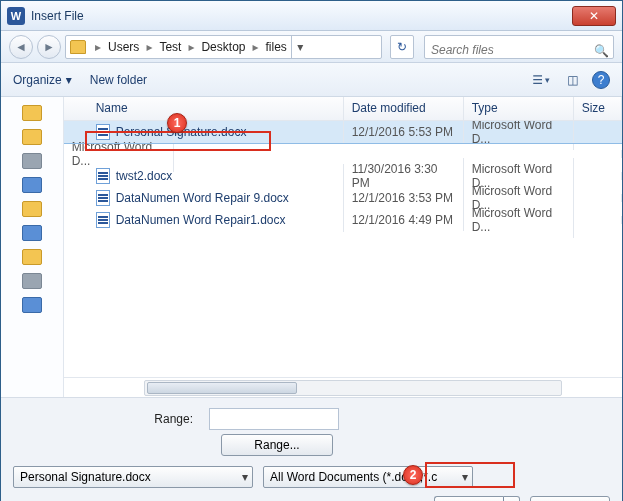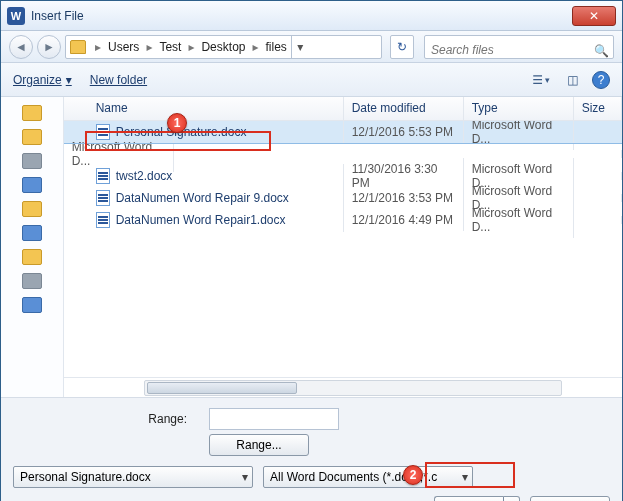--- a/index.html
+++ b/index.html
@@ -15,21 +15,21 @@
   .breadcrumb { flex:1; height:24px; border:1px solid #b6c3d4; background:#fff; border-radius:2px; display:flex; align-items:center; padding:0 4px; gap:2px; overflow:hidden;}
   .breadcrumb .folder-ico { width:16px; height:14px; background:#f3c552; border-radius:2px 2px 0 0; border:1px solid #c99a2a; position:relative; margin-right:4px;}
   .crumb { color:#222; cursor:pointer; padding:0 2px;}
   .sep { color:#777; padding:0 3px;}
   .bc-drop { width:18px; height:22px; border-left:1px solid #b6c3d4; display:flex; align-items:center; justify-content:center; color:#555; cursor:pointer;}
   .refresh { width:24px; height:24px; border:1px solid #b6c3d4; background:#fff; border-radius:2px; display:flex; align-items:center; justify-content:center; color:#2b579a; cursor:pointer; margin-left:4px;}
   .searchbox { width:190px; height:24px; border:1px solid #b6c3d4; background:#fff; border-radius:2px; margin-left:6px; display:flex; align-items:flex-end; padding:0 4px;}
   .searchbox input { border:none; outline:none; flex:1; font-style:italic; color:#888; }
   .searchbox .sicon { color:#5a7aa4; cursor:pointer; }
   .toolbar { height:34px; background:linear-gradient(#f5f9fd,#e7eef7); border-bottom:1px solid #cfd9e5; display:flex; align-items:center; padding:0 12px; gap:18px;}
-  .tbtn { color:#1e3e6e; cursor:pointer; display:flex; align-items:center; gap:4px;text-decoration:underline;}
+  .tbtn { color:#1e3e6e; cursor:pointer; display:flex; align-items:center; gap:4px;}
   .toolbar .right { margin-left:auto; display:flex; gap:6px; align-items:center;}
   .iconbox { width:26px; height:22px; border:1px solid transparent; border-radius:2px; display:flex; align-items:center; justify-content:center; cursor:pointer; color:#3b5c87;}
   .body { display:flex; height:300px; }
   .sidebar { width:68px; border-right:1px solid #e0e6ee; overflow:hidden; padding:8px 4px; display:flex; flex-direction:column; gap:8px; background: #fcfdff;}
   .side-ico { width:20px; height:16px; border-radius:2px; align-self:center;}
   .si-yellow { background:#f3c552; border:1px solid #c99a2a;}
   .si-blue { background:#5a8fd6; border:1px solid #3a6aa8;}
   .si-gray { background:#9aa5b1; border:1px solid #7b8794;}
   .filepane { flex:1; display:flex; flex-direction:column; }
   .cols { height:24px; display:flex; border-bottom:1px solid #e2e7ee; background:linear-gradient(#fdfdfe,#f0f3f8);}
@@ -43,21 +43,21 @@
   .row.selected { background:#d6e8f8; outline:1px solid #8fbce6;}
   .row .c-name { display:flex; align-items:center; gap:6px; padding-left:8px;}
   .docicon { width:14px; height:16px; background:#fff; border:1px solid #6fa0d8; position:relative;}
   .docicon::before { content:""; position:absolute; left:1px; top:3px; width:10px; height:2px; background:#2b579a; box-shadow:0 3px 0 #2b579a,0 6px 0 #2b579a;}
   .row .val { color:#555; }
   .scroll-area { height:20px; border-top:1px solid #e2e7ee; padding:2px 60px 2px 80px;}
   .hscrollbar { height:16px; background:#f1f3f6; border:1px solid #cfd6df; position:relative; border-radius:2px;}
   .hscrollbar .thumb { position:absolute; left:2px; top:1px; width:150px; height:12px; background:linear-gradient(#e8edf4,#cdd7e2); border:1px solid #aab6c4; border-radius:2px;}
   .lower { padding:6px 12px 10px 12px; background:#f0f3f8; border-top:1px solid #d6dde7; }
   .formrow { display:flex; align-items:center; margin:4px 0; }
-  .formrow label { width:196px; text-align:right; padding-right:22px; color:#222;}
+  .formrow label { width:196px; text-align:right; padding-right:16px; color:#222;}
   .txt { height:22px; border:1px solid #b6c3d4; background:#fff; padding:0 4px; }
   .btn { height:22px; border:1px solid #8a98a8; background:linear-gradient(#fefefe,#e4e9ef); border-radius:3px; padding:0 14px; cursor:pointer; display:flex; align-items:center; justify-content:center;}
   .combo { height:22px; border:1px solid #8a98a8; background:linear-gradient(#fefefe,#e6ebf1); display:flex; align-items:center; padding:0 4px 0 6px; border-radius:2px; cursor:pointer;}
   .combo .dd { margin-left:auto; padding-left:6px; color:#444;}
   .actions { display:flex; align-items:center; justify-content:flex-end; gap:10px; margin-top:8px;}
   .tools { color:#1e3e6e; cursor:pointer; margin-right:4px;}
   .split { display:flex;}
   .split .main { border-right:1px solid #7a8aa0; }
   .split .arrow { width:16px; display:flex; align-items:center; justify-content:center; background:linear-gradient(#fefefe,#e4e9ef); border-radius:0 3px 3px 0; border:1px solid #8a98a8; border-left:none;}
   .annot { position:absolute; width:20px; height:20px; border-radius:50%; background:radial-gradient(#ff6b5e,#d92e1e); color:#fff; display:flex; align-items:center; justify-content:center; font-weight:bold; font-size:12px; border:1px solid #a81f12; box-shadow:0 1px 2px rgba(0,0,0,0.3); z-index:10;}
@@ -199,21 +199,21 @@
     </div>
   </div>
 
   <div class="lower">
     <div class="formrow">
       <label>Range:</label>
       <input class="txt" style="width: 130px;" value="">
     </div>
     <div class="formrow">
       <label></label>
-      <div class="btn" style="width:100px;">Range...</div>
+      <div class="btn" style="width:112px;margin-left:12px;">Range...</div>
     </div>
     <div class="formrow" style="margin-top:10px;">
       <div class="combo" style="width:240px;">
         <span>Personal Signature.docx</span>
         <span class="dd">▾</span>
       </div>
       <div style="width:10px;"></div>
       <div class="combo" style="width:210px;">
         <span style="white-space:nowrap; overflow:hidden;">All Word Documents (*.docx;*.c</span>
         <span class="dd">▾</span>

